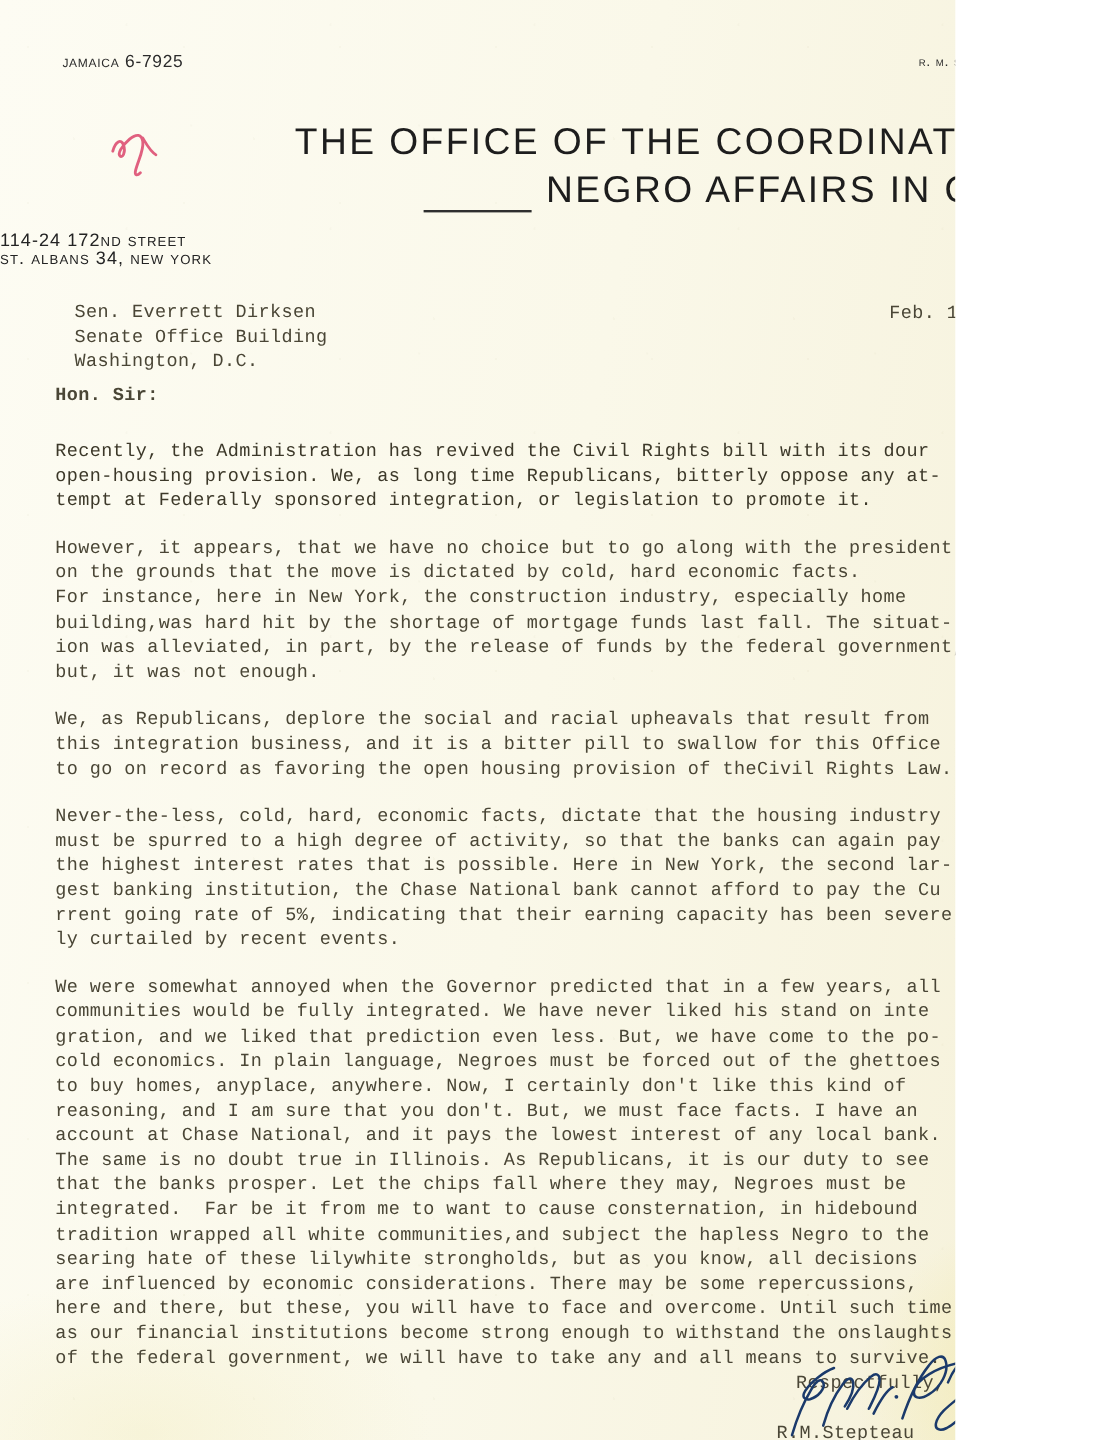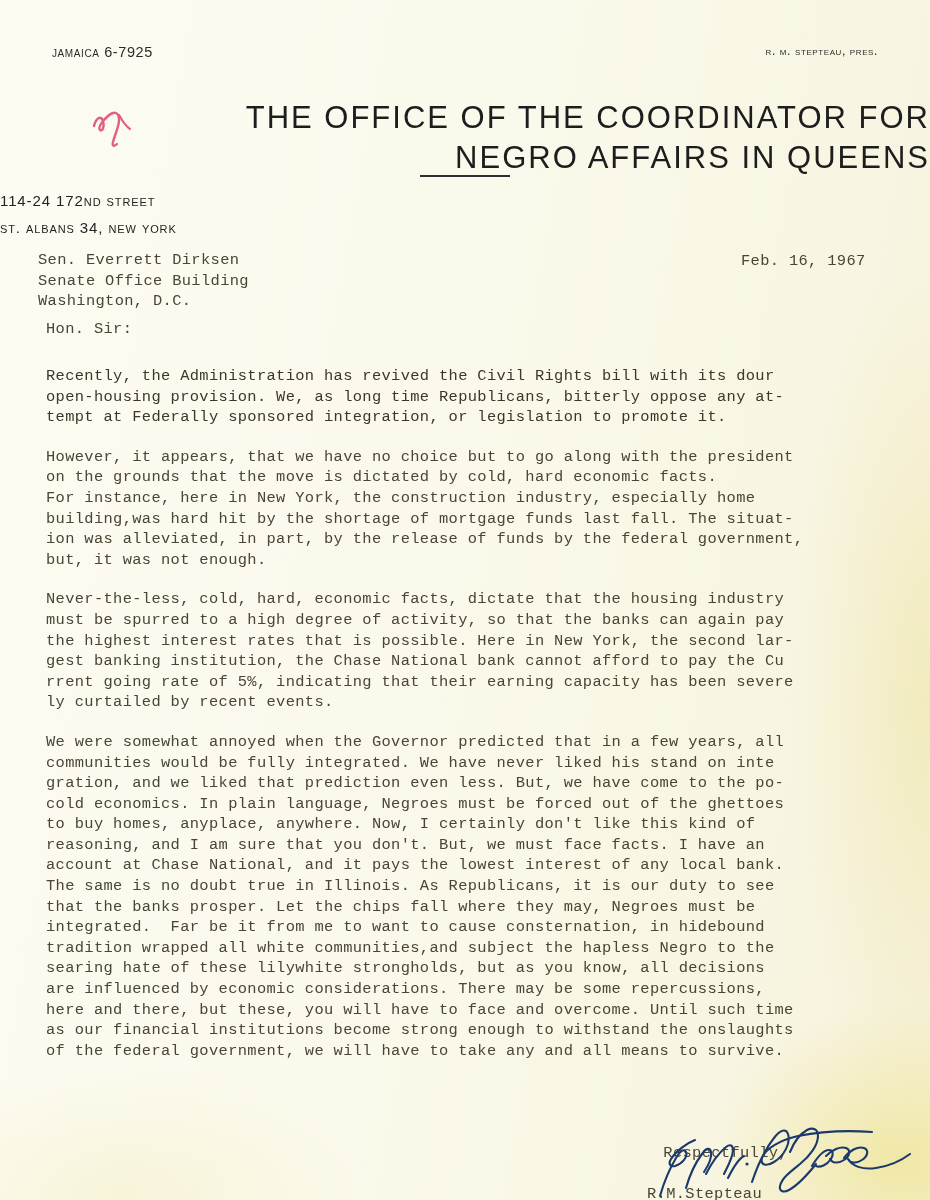--- a/index.html
+++ b/index.html
@@ -10,21 +10,21 @@
   }
   body {
     width: 930px;
     height: 1200px;
     overflow: hidden;
     font-family: "Liberation Sans", sans-serif;
   }
 
   #page {
     position: relative;
-    width: 930px;
+    width: 796px;
     height: 1200px;
     background: #fbf9ec;
     background-image:
       radial-gradient(ellipse 240px 200px at 900px 1160px, rgba(236,222,120,0.55) 0%, rgba(236,222,120,0.22) 45%, rgba(236,222,120,0) 78%),
       radial-gradient(ellipse 160px 520px at 928px 700px, rgba(234,223,140,0.40) 0%, rgba(234,223,140,0.12) 55%, rgba(234,223,140,0) 85%),
       radial-gradient(ellipse 300px 160px at 120px 1195px, rgba(238,230,170,0.30) 0%, rgba(238,230,170,0) 80%),
       linear-gradient(100deg, #fdfcf3 0%, #faf8e9 55%, #f6f2dc 100%);
     overflow: hidden;
   }
 
@@ -86,47 +86,48 @@
     left: 0;
     width: 930px;
     text-align: left;
     color: #232323;
     font-size: 15px;
     letter-spacing: 0.9px;
     font-variant: small-caps;
     text-transform: lowercase;
   }
   .lh-addr.a1 { top: 192px; }
-  .lh-addr.a2 { top: 219px; }
+  .lh-addr.a2 { top: 207px; }
 
   
   .tw {
     font-family: "Liberation Mono", "DejaVu Sans Mono", monospace;
     color: #4a4636;
     font-size: 15.4px;
     line-height: 20.6px;
     white-space: pre;
     letter-spacing: 0.35px;
   }
 
   #recipient {
     position: absolute;
-    left: 38px;
+    left: 62px;
     top: 250px;
   }
   #date {
     position: absolute;
     left: 713px;
     top: 251px;
     margin-left: 28px;
   }
   #salutation {
     position: absolute;
     left: 46px;
     top: 319px;
+    font-weight: bold;
   }
 
   #body {
     position: absolute;
     left: 46px;
     top: 366px;
     width: 858px;
   }
   #body .para { margin: 0 0 19px 0; }
   #body .para:last-child { margin-bottom: 0; }
@@ -213,20 +214,23 @@
   <div id="body">
     <div class="tw para dark1">Recently, the Administration has revived the Civil Rights bill with its dour
 open-housing provision. We, as long time Republicans, bitterly oppose any at-
 tempt at Federally sponsored integration, or legislation to promote it.</div>
     <div class="tw para">However, it appears, that we have no choice but to go along with the president
 on the grounds that the move is dictated by cold, hard economic facts.
 For instance, here in New York, the construction industry, especially home
 building,was hard hit by the shortage of mortgage funds last fall. The situat-
 ion was alleviated, in part, by the release of funds by the federal government,
 but, it was not enough.</div>
+    <div class="tw para">We, as Republicans, deplore the social and racial upheavals that result from
+this integration business, and it is a bitter pill to swallow for this Office
+to go on record as favoring the open housing provision of theCivil Rights Law.</div>
     <div class="tw para">Never-the-less, cold, hard, economic facts, dictate that the housing industry
 must be spurred to a high degree of activity, so that the banks can again pay
 the highest interest rates that is possible. Here in New York, the second lar-
 gest banking institution, the Chase National bank cannot afford to pay the Cu
 rrent going rate of 5%, indicating that their earning capacity has been severe
 ly curtailed by recent events.</div>
     <div class="tw para" style="margin-bottom:0">We were somewhat annoyed when the Governor predicted that in a few years, all
 communities would be fully integrated. We have never liked his stand on inte
 gration, and we liked that prediction even less. But, we have come to the po-</div>
     <div class="tw para">cold economics. In plain language, Negroes must be forced out of the ghettoes

